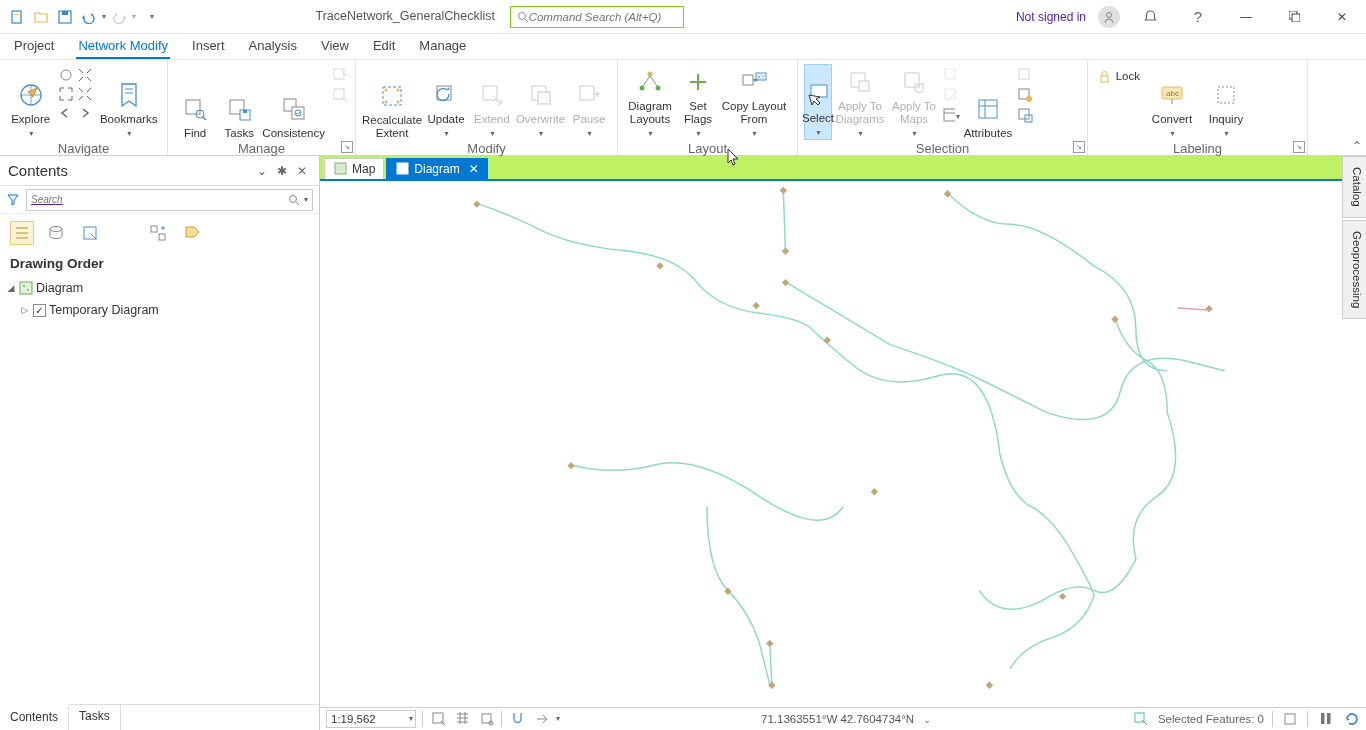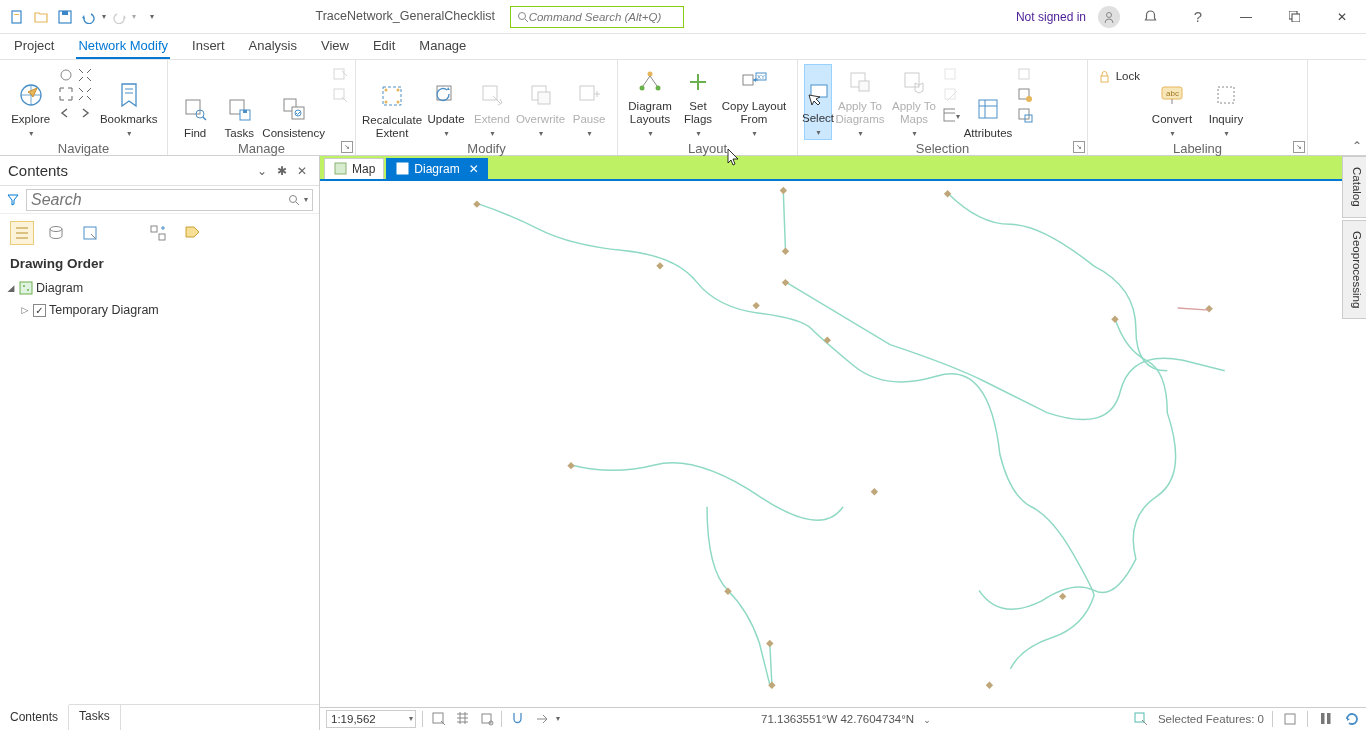--- a/index.html
+++ b/index.html
@@ -42,21 +42,21 @@
 
 .main { display: flex; height: calc(730px - 34px - 26px - 96px); }
 
 
 .contents-pane { width: 320px; border-right: 1px solid #ccc; display: flex; flex-direction: column; background: #fff; }
 .pane-header { display: flex; align-items: center; height: 30px; padding: 0 8px; border-bottom: 1px solid #e0e0e0; }
 .pane-title { font-size: 15px; font-weight: 500; flex: 1; }
 .pane-hdr-btn { width: 18px; height: 18px; display: flex; align-items: center; justify-content: center; cursor: pointer; margin-left: 2px; color: #666; }
 .search-row { display: flex; align-items: center; height: 28px; padding: 0 6px; gap: 4px; border-bottom: 1px solid #eee; }
 .search-box { flex: 1; display: flex; align-items: center; border: 1px solid #ccc; height: 22px; padding: 0 4px; position: relative; }
-.search-box input { border: none; outline: none; flex: 1; font-style: italic; color: #4c1d95; font-size: 16px; }
+.search-box input { border: none; outline: none; flex: 1; font-style: italic; color: #4c1d95; font-size: 10px; text-decoration: underline; }
 .filter-icon { width: 16px; height: 16px; color: #0078d4; }
 .toc-toolbar { display: flex; gap: 10px; padding: 6px 10px; height: 38px; align-items: center; }
 .toc-tb-btn { width: 24px; height: 24px; display: flex; align-items: center; justify-content: center; cursor: pointer; }
 .toc-section { padding: 4px 10px; font-size: 13.5px; font-weight: 600; color: #333; }
 .toc-tree { padding: 2px 6px; font-size: 12.5px; }
 .tree-row { display: flex; align-items: center; height: 22px; gap: 3px; }
 .tree-toggle { width: 10px; text-align: center; cursor: pointer; color: #666; font-size: 9px; }
 .chk { width: 13px; height: 13px; border: 1px solid #888; display: flex; align-items: center; justify-content: center; font-size: 10px; cursor: pointer; }
 .chk.checked::after { content: '✓'; color: #333; }
 .pane-tabs { margin-top: auto; display: flex; border-top: 1px solid #ddd; height: 26px; }

